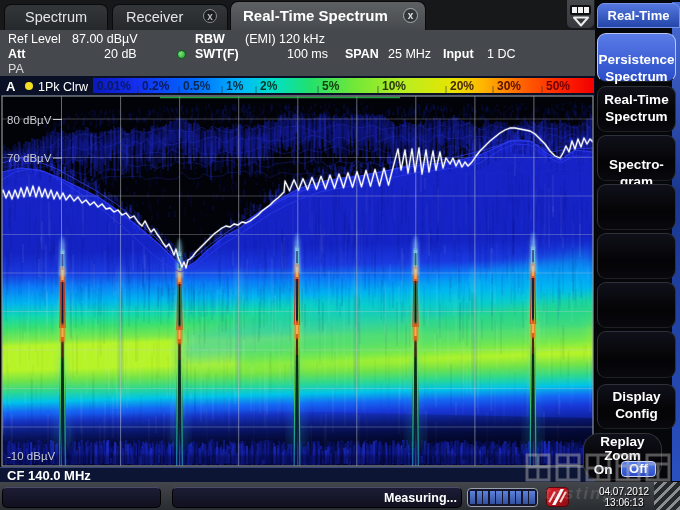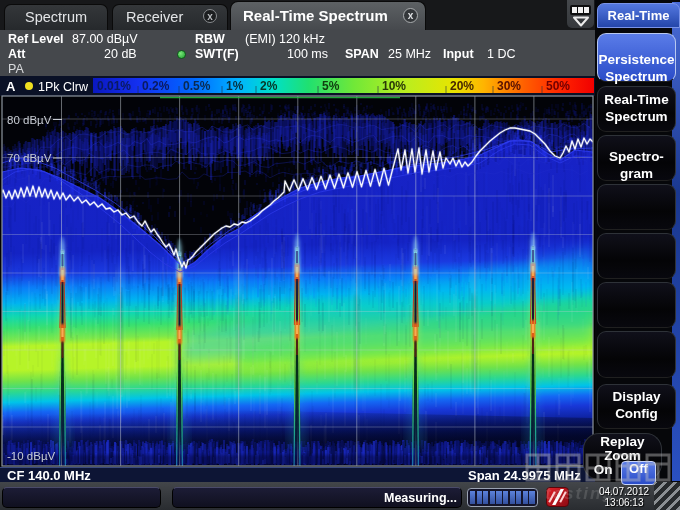--- a/index.html
+++ b/index.html
@@ -15,21 +15,21 @@
 <div class="abs" style="left:567px;top:0;width:27px;height:28px;background:linear-gradient(#45484c,#35383c);border-radius:0 0 5px 5px"></div>
 <div class="abs" style="left:570px;top:5px;width:21px;height:10px;background:#0e0f10;border-radius:2px"></div>
 <div class="abs" style="left:572px;top:7px;width:5px;height:6px;background:#f2f2f2"></div>
 <div class="abs" style="left:578px;top:7px;width:5px;height:6px;background:#f2f2f2"></div>
 <div class="abs" style="left:584px;top:7px;width:5px;height:6px;background:#f2f2f2"></div>
 <svg class="abs" style="left:572px;top:16px" width="18" height="11" viewBox="0 0 18 11">
     <polygon points="2,1.5 16,1.5 9,9.5" fill="#33363a" stroke="#ececec" stroke-width="2" stroke-linejoin="round"></polygon>
   </svg>
 
 <div class="abs" style="left:0;top:30px;width:595px;height:46px;background:#45484c;color:#fff;font-size:12.5px">
-<div class="abs" style="left:8px;top:2px;font-weight:bold">Ref Level</div>
+<div class="abs" style="left:8px;top:2px;font-weight:normal">Ref Level</div>
 <div class="abs" style="left:72px;top:2px">87.00 dBµV</div>
 <div class="abs" style="left:195px;top:2px;font-weight:bold">RBW</div>
 <div class="abs" style="left:245px;top:2px">(EMI) 120 kHz</div>
 <div class="abs" style="left:8px;top:17px;font-weight:bold">Att</div>
 <div class="abs" style="left:104px;top:17px">20 dB</div>
 <div class="abs" style="left:177px;top:20px;width:9px;height:9px;border-radius:50%;background:radial-gradient(circle at 35% 35%,#7ae87a,#1e9e2e);border:1px solid #0c5c18"></div>
 <div class="abs" style="left:195px;top:17px;font-weight:bold">SWT(F)</div>
 <div class="abs" style="left:287px;top:17px">100 ms</div>
 <div class="abs" style="left:345px;top:17px;font-weight:bold">SPAN</div>
 <div class="abs" style="left:388px;top:17px">25 MHz</div>
@@ -437,21 +437,20 @@
 <rect x="2" y="96" width="591" height="370" fill="none" stroke="#8d959f" stroke-width="1.2"></rect>
 <text x="7" y="124" font-size="11.5" fill="#c8ccd4">80 dBµV</text>
 <line x1="53" y1="119.5" x2="62" y2="119.5" stroke="#c8ccd4" stroke-width="1"></line>
 <text x="7" y="162" font-size="11.5" fill="#c8ccd4">70 dBµV</text>
 <line x1="53" y1="158" x2="62" y2="158" stroke="#c8ccd4" stroke-width="1"></line>
 <text x="7" y="460" font-size="11.5" fill="#c8ccd4">-10 dBµV</text>
 </svg>
 
 <div class="abs" style="left:0;top:467px;width:595px;height:15px;background:#0d1535;border-top:1px solid #3a4a80;color:#fff;font-size:13px;font-weight:bold">
 <span class="abs" style="left:7px;top:0px">CF 140.0 MHz</span>
-<span class="abs" style="left:468px;top:0px">Span 24.9975 MHz</span>
 </div>
 
 <div class="abs" style="left:0;top:482px;width:680px;height:28px;background:linear-gradient(#43464a,#292c30)"></div>
 <div class="abs" style="left:2px;top:487px;width:159px;height:21px;background:linear-gradient(#1c1c36,#10101f);border:1px solid #000;border-top-color:#4a4a6a;border-radius:5px"></div>
 <div class="abs" style="left:172px;top:487px;width:290px;height:21px;background:linear-gradient(#1c1c36,#10101f);border:1px solid #000;border-top-color:#4a4a6a;border-radius:5px"></div>
 <div class="abs" style="left:384px;top:491px;color:#fff;font-size:12.5px;font-weight:bold">Measuring...</div>
 <div class="abs" style="left:467px;top:488px;width:71px;height:19px;border:1.5px solid #9aa2b2;border-radius:4px;background:#14142a"></div>
 <div class="abs" style="left:470.0px;top:491px;width:5.2px;height:13px;background:linear-gradient(#5c82dc,#33509e)"></div>
 <div class="abs" style="left:476.6px;top:491px;width:5.2px;height:13px;background:linear-gradient(#5c82dc,#33509e)"></div>
 <div class="abs" style="left:483.2px;top:491px;width:5.2px;height:13px;background:linear-gradient(#5c82dc,#33509e)"></div>
@@ -474,37 +473,37 @@
 <div class="abs" style="left:672px;top:2px;width:8px;height:479px;background:linear-gradient(#4a6cd8,#1a3890 40%,#2a50c0)"></div>
 <div class="abs" style="left:597px;top:3px;width:83px;height:25px;background:linear-gradient(#5478e0,#2446aa);border:1px solid #7a94e8;border-radius:7px 7px 0 0;color:#fff;font-size:13px;font-weight:bold;text-align:center;line-height:23px">Real-Time</div>
 <div class="abs" style="left:597px;top:33px;width:79px;height:49px;background:linear-gradient(#5a7ce8,#2a4cc8);border:1.5px solid #b8c8f0;border-bottom-color:#202020;border-radius:9px;color:#fff;font-size:13.5px;font-weight:bold;text-align:center;padding-top:17px">
     <div style="line-height:17px">Persistence</div>
     <div style="line-height:17px">Spectrum</div>
   </div>
 <div class="abs" style="left:597px;top:86px;width:79px;height:46px;background:linear-gradient(#10101a,#040406 60%,#08080e);border:1.5px solid #2e3238;border-bottom-color:#202020;border-radius:9px;color:#fff;font-size:13.5px;font-weight:bold;text-align:center;padding-top:4px">
     <div style="line-height:17px">Real-Time</div>
     <div style="line-height:17px">Spectrum</div>
   </div>
-<div class="abs" style="left:597px;top:135px;width:79px;height:46px;background:linear-gradient(#10101a,#040406 60%,#08080e);border:1.5px solid #2e3238;border-bottom-color:#202020;border-radius:9px;color:#fff;font-size:13.5px;font-weight:bold;text-align:center;padding-top:12px">
+<div class="abs" style="left:597px;top:135px;width:79px;height:46px;background:linear-gradient(#10101a,#040406 60%,#08080e);border:1.5px solid #2e3238;border-bottom-color:#202020;border-radius:9px;color:#fff;font-size:13.5px;font-weight:bold;text-align:center;padding-top:20px">
     <div style="line-height:17px">Spectro-</div>
     <div style="line-height:17px">gram</div>
   </div>
 <div class="abs" style="left:597px;top:184px;width:79px;height:46px;background:linear-gradient(#10101a,#040406 60%,#08080e);border:1.5px solid #2e3238;border-bottom-color:#202020;border-radius:9px;color:#fff;font-size:13.5px;font-weight:bold;text-align:center;padding-top:0px"></div>
 <div class="abs" style="left:597px;top:233px;width:79px;height:46px;background:linear-gradient(#10101a,#040406 60%,#08080e);border:1.5px solid #2e3238;border-bottom-color:#202020;border-radius:9px;color:#fff;font-size:13.5px;font-weight:bold;text-align:center;padding-top:0px"></div>
 <div class="abs" style="left:597px;top:282px;width:79px;height:46px;background:linear-gradient(#10101a,#040406 60%,#08080e);border:1.5px solid #2e3238;border-bottom-color:#202020;border-radius:9px;color:#fff;font-size:13.5px;font-weight:bold;text-align:center;padding-top:0px"></div>
 <div class="abs" style="left:597px;top:331px;width:79px;height:47px;background:linear-gradient(#10101a,#040406 60%,#08080e);border:1.5px solid #2e3238;border-bottom-color:#202020;border-radius:9px;color:#fff;font-size:13.5px;font-weight:bold;text-align:center;padding-top:0px"></div>
 <div class="abs" style="left:597px;top:384px;width:79px;height:45px;background:linear-gradient(#10101a,#040406 60%,#08080e);border:1.5px solid #2e3238;border-bottom-color:#202020;border-radius:9px;color:#fff;font-size:13.5px;font-weight:bold;text-align:center;padding-top:3px">
     <div style="line-height:17px">Display</div>
     <div style="line-height:17px">Config</div>
   </div>
 <div class="abs" style="left:583px;top:433px;width:79px;height:47px;background:linear-gradient(#10101a,#040406 60%,#08080e);border:1.5px solid #2e3238;border-bottom-color:#202020;border-radius:16px;color:#fff;font-size:13.5px;font-weight:bold;text-align:center">
     <div style="line-height:14px;margin-top:1px">Replay</div>
     <div style="line-height:13px">Zoom</div>
     <div style="position:absolute;left:4px;top:28px;width:30px;text-align:center;font-size:13.5px">On</div>
-<div style="position:absolute;left:37px;top:27px;width:35px;height:24px;background:linear-gradient(#5a7ce8,#2a4cc8);border:1.5px solid #c8d4f8;border-radius:4px;font-size:13px;line-height:14px">Off</div>
+<div style="position:absolute;left:37px;top:27px;width:35px;height:16px;background:linear-gradient(#5a7ce8,#2a4cc8);border:1.5px solid #c8d4f8;border-radius:4px;font-size:13px;line-height:14px">Off</div>
   </div>
 
 <div class="abs" style="left:590px;top:486px;width:68px;z-index:60;color:#fff;font-size:10px;font-weight:normal;text-align:center;text-shadow:1px 1px 1px #000">04.07.2012<br>13:06:13</div>
 
 <div class="abs" style="left:654px;top:482px;width:26px;height:28px;background:repeating-linear-gradient(135deg,#8a8e92 0 2.5px,#26292c 2.5px 7px)"></div>
 
 <div class="abs" style="left:524px;top:452px;width:156px;height:32px;opacity:0.42;z-index:50">
 <svg width="156" height="32" viewBox="0 0 156 32">
 <g stroke="#c4c4c4" stroke-width="3" fill="none">
 <rect x="3" y="3" width="22" height="25"></rect>

